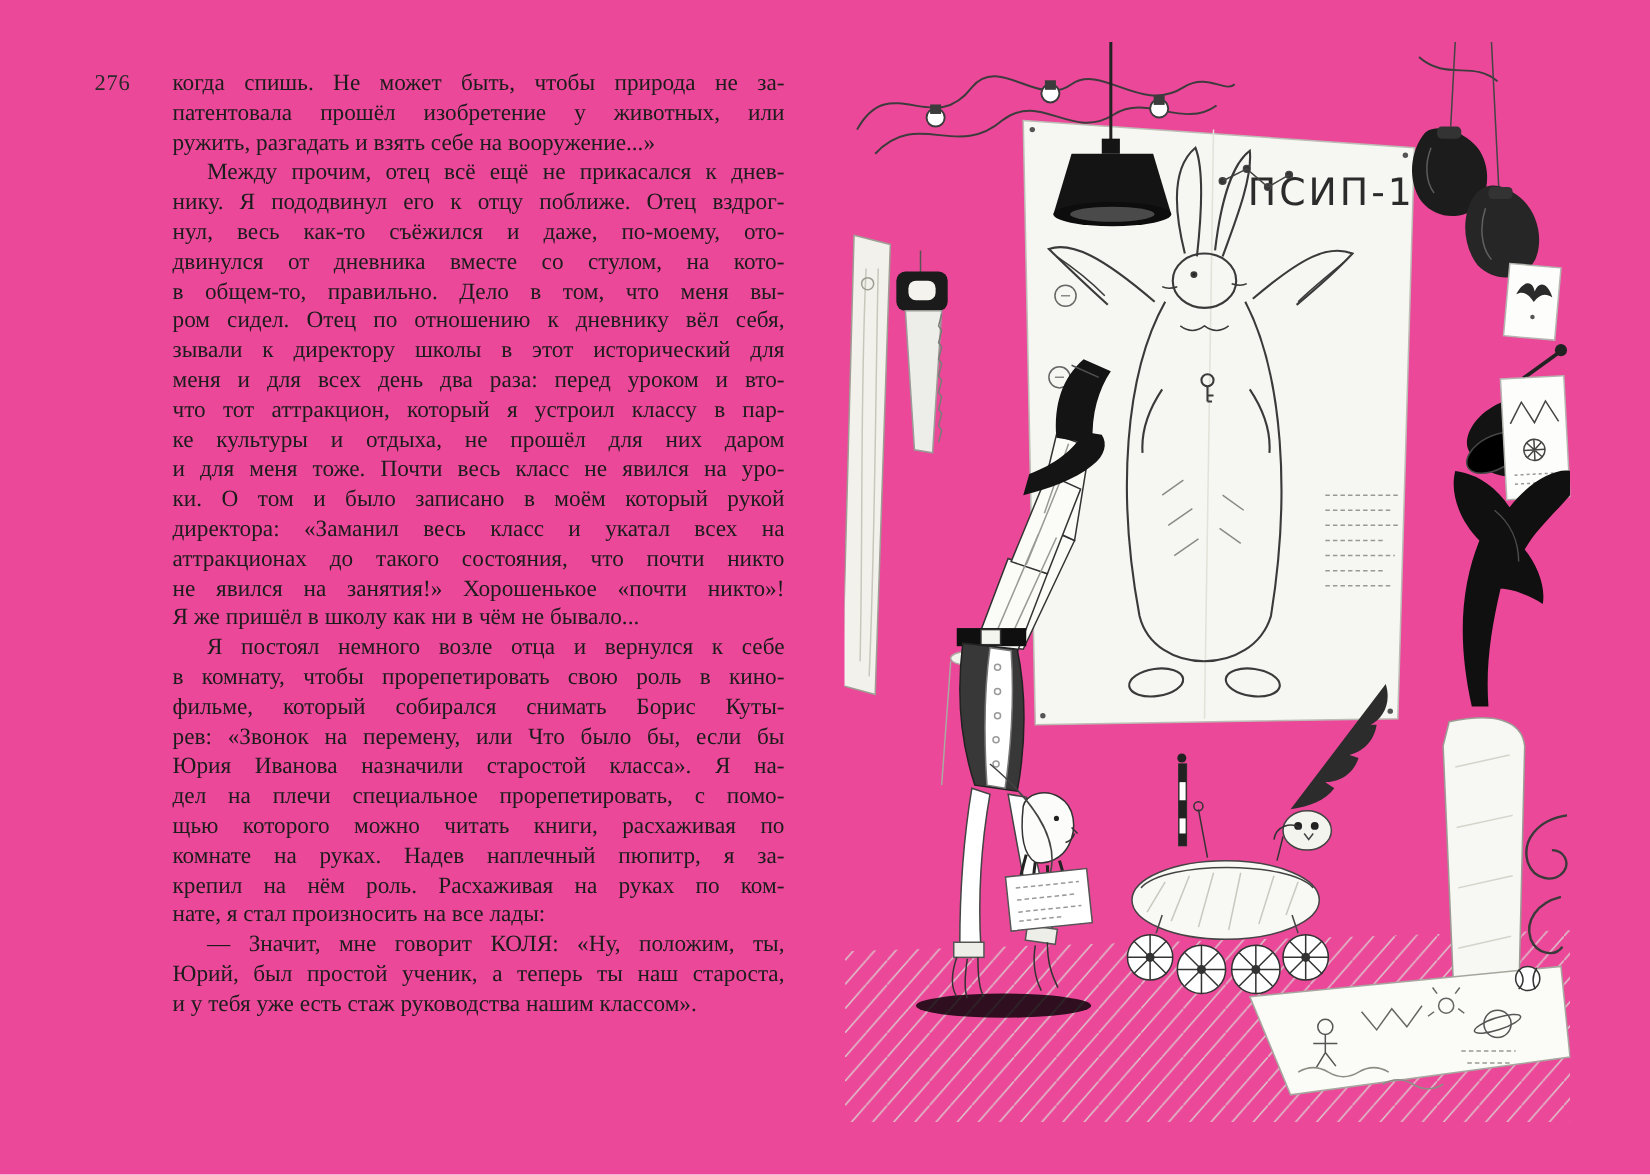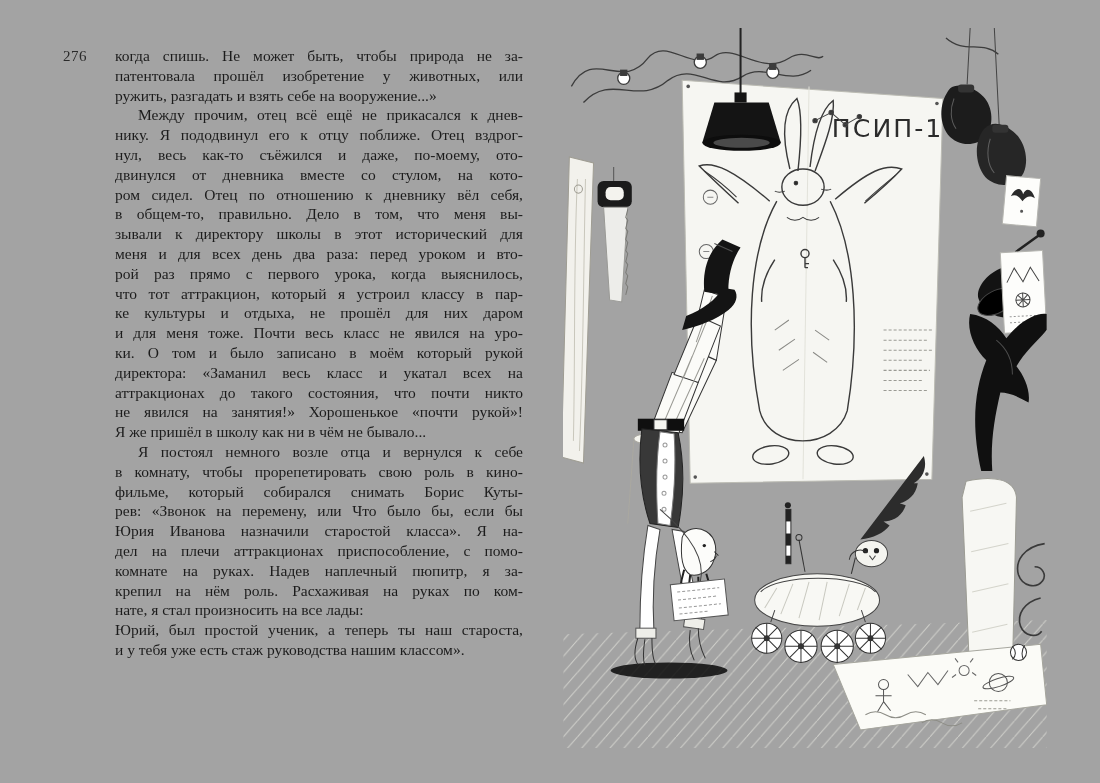--- a/index.html
+++ b/index.html
@@ -1,16 +1,16 @@
 <!DOCTYPE html>
 <html><head>
 <meta charset="utf-8">
 <style>
   html,body{margin:0;padding:0;background:#ffffff;}
-  .spread{position:relative;width:1100px;height:783px;background:#a3a3a3;overflow:hidden;
+  .spread{position:relative;width:1100px;height:783px;background:#ec4899;overflow:hidden;
           font-family:"Liberation Serif", serif;color:#1e1e1e;}
   .page-number{position:absolute;left:63px;top:48px;font-size:15px;letter-spacing:.5px;color:#2a2a2a;}
   .text-column{position:absolute;left:115px;top:46px;width:408px;font-size:15.5px;
                line-height:19.8px;color:#1c1c1c;}
   .line{text-align:justify;text-align-last:justify;}
   .line.last{text-align-last:left;}
   .line.indent{text-indent:23px;}
   .illustration{position:absolute;left:563px;top:28px;width:484px;height:720px;}
   svg{display:block;}
   svg text{font-family:"DejaVu Sans", sans-serif;}
@@ -23,42 +23,43 @@
   <div class="page-number">276</div>
 
   <div class="text-column">
       <div class="line">когда спишь. Не может быть, чтобы природа не за-</div>
       <div class="line">патентовала прошёл изобретение у животных, или</div>
       <div class="line last">ружить, разгадать и взять себе на вооружение...»</div>
       <div class="line indent">Между прочим, отец всё ещё не прикасался к днев-</div>
       <div class="line">нику. Я пододвинул его к отцу поближе. Отец вздрог-</div>
       <div class="line">нул, весь как-то съёжился и даже, по-моему, ото-</div>
       <div class="line">двинулся от дневника вместе со стулом, на кото-</div>
+      <div class="line">в общем-то, правильно. Дело в том, что меня вы-</div>
       <div class="line">ром сидел. Отец по отношению к дневнику вёл себя,</div>
-      <div class="line">в общем-то, правильно. Дело в том, что меня вы-</div>
       <div class="line">зывали к директору школы в этот исторический для</div>
       <div class="line">меня и для всех день два раза: перед уроком и вто-</div>
-      <div class="line">рой раз прямо с первого урока, когда выяснилось,</div>
       <div class="line">что тот аттракцион, который я устроил классу в пар-</div>
       <div class="line">ке культуры и отдыха, не прошёл для них даром</div>
       <div class="line">и для меня тоже. Почти весь класс не явился на уро-</div>
       <div class="line">ки. О том и было записано в моём который рукой</div>
       <div class="line">директора: «Заманил весь класс и укатал всех на</div>
       <div class="line">аттракционах до такого состояния, что почти никто</div>
-      <div class="line">не явился на занятия!» Хорошенькое «почти рукой»!</div>
+      <div class="line">не явился на занятия!» Хорошенькое «почти никто»!</div>
       <div class="line last">Я же пришёл в школу как ни в чём не бывало...</div>
       <div class="line indent">Я постоял немного возле отца и вернулся к себе</div>
       <div class="line">в комнату, чтобы прорепетировать свою роль в кино-</div>
       <div class="line">фильме, который собирался снимать Борис Куты-</div>
       <div class="line">рев: «Звонок на перемену, или Что было бы, если бы</div>
       <div class="line">Юрия Иванова назначили старостой класса». Я на-</div>
-      <div class="line">дел на плечи аттракционах приспособление, с помо-</div>
+      <div class="line">дел на плечи специальное прорепетировать, с помо-</div>
+      <div class="line">щью которого можно читать книги, расхаживая по</div>
       <div class="line">комнате на руках. Надев наплечный пюпитр, я за-</div>
       <div class="line">крепил на нём роль. Расхаживая на руках по ком-</div>
       <div class="line last">нате, я стал произносить на все лады:</div>
+      <div class="line indent">— Значит, мне говорит КОЛЯ: «Ну, положим, ты,</div>
       <div class="line">Юрий, был простой ученик, а теперь ты наш староста,</div>
       <div class="line last">и у тебя уже есть стаж руководства нашим классом».</div>
     </div>
 
   <div class="illustration">
     <svg width="484" height="720" viewBox="0 0 480 715" xmlns="http://www.w3.org/2000/svg">
       <defs>
         <pattern id="hb" width="28" height="16" patternUnits="userSpaceOnUse">
           <path d="M0,16 L14,0 M14,16 L28,0" stroke="#d9d9d3" stroke-width="1" fill="none"></path>
         </pattern>

